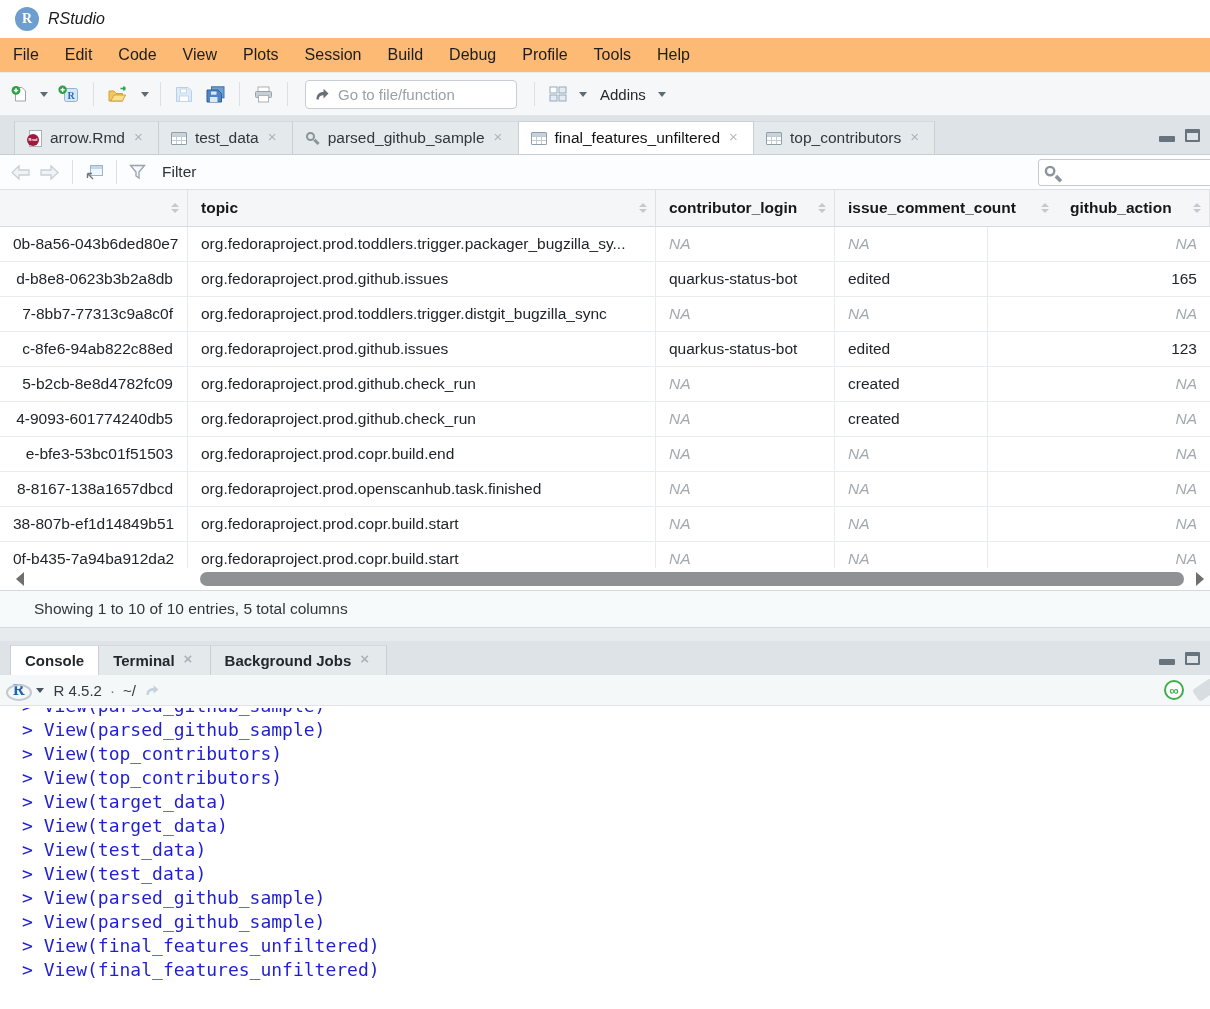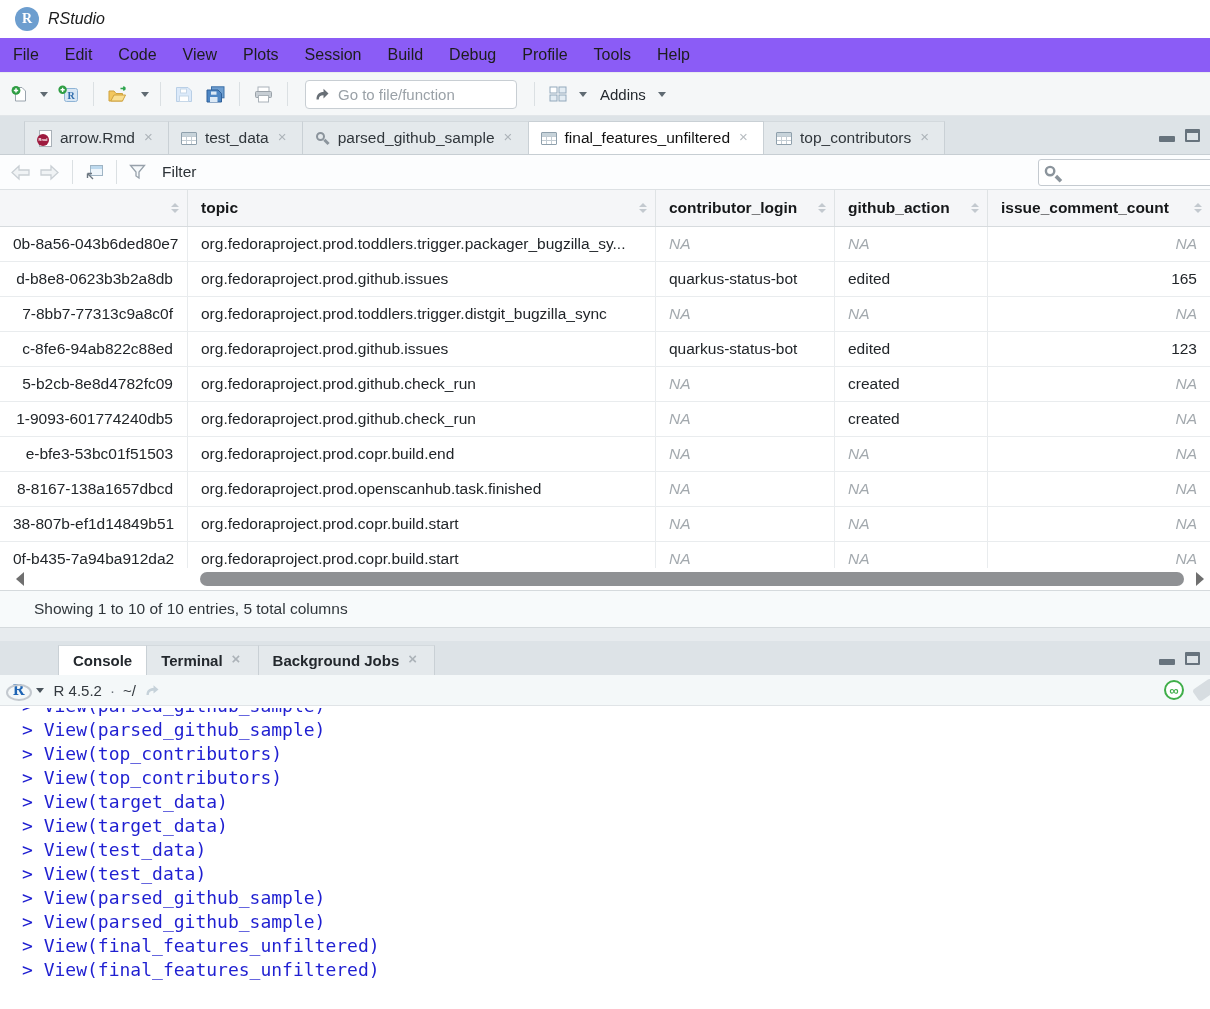--- a/index.html
+++ b/index.html
@@ -8,21 +8,21 @@
   .app { width:1210px; height:1009px; display:flex; flex-direction:column; background:#fff; }
 
   
   .titlebar { height:38px; display:flex; align-items:center; padding-left:15px; background:#fff; flex:none; }
   .rlogo { width:24px; height:24px; border-radius:50%; background:#6d9ecf; color:#fff;
     display:flex; align-items:center; justify-content:center;
     font-family:"Liberation Serif", serif; font-size:14px; font-weight:bold; }
   .title-text { margin-left:9px; font-size:16px; color:#1b1b1b;font-style:italic; }
 
   
-  .menubar { height:34px; display:flex; align-items:center; padding-left:0; background:#8b5cf6; flex:none; }
+  .menubar { height:34px; display:flex; align-items:center; padding-left:0; background:#fdba74; flex:none; }
   .menu-item { padding:0 13px; font-size:16px; color:#1d1d1d; cursor:default; }
 
   
   .toolbar { height:44px; background:#f5f7f8; border-top:1px solid #e8ecee; border-bottom:1px solid #e2e6e9;
     display:flex; align-items:center; padding:0 8px; gap:7px; flex:none; }
   .tbtn { display:flex; align-items:center; justify-content:center; padding:3px; }
   .caret { width:0; height:0; border-left:4px solid transparent; border-right:4px solid transparent;
     border-top:5px solid #5f6a72; margin-left:2px; }
   .tsep { width:1px; height:24px; background:#dbe0e3; margin:0 4px; }
   .goto-box { width:212px; height:29px; background:#fff; border:1px solid #c8ced3; border-radius:4px;
@@ -31,21 +31,21 @@
     font-family:"Liberation Sans", sans-serif; }
   .goto-box input::placeholder { color:#9aa1a7; }
   .addins-label { font-size:15px; color:#24292e; margin:0 3px 0 6px; }
 
   
   .tabstrip { height:39px; background:#dde3e7; border-bottom:1px solid #c7ced3; display:flex;
     align-items:flex-end; justify-content:space-between; flex:none; }
   .tabs { display:flex; align-items:flex-end; height:100%; }
   .tab { height:33px; display:flex; align-items:center; padding:0 12px; gap:8px; background:#e4e9ec;
     border-right:1px solid #c9d0d5; border-top:1px solid #d3d9dd; font-size:15.5px; color:#30363b; cursor:default; }
-  .tab:first-child { border-left:1px solid #c9d0d5; margin-left:24px; }
+  .tab:first-child { border-left:1px solid #c9d0d5; margin-left:14px; }
   .tab.active { background:#fff; color:#111; border-top:1px solid #c9d0d5; }
   .tab-close { width:13px; height:13px; position:relative; opacity:.65; }
   .tab-close::before { content:"×"; position:absolute; top:-4px; left:1px; font-size:15px; color:#8f979e; }
   .pane-ctrls { display:flex; align-items:center; gap:10px; padding:0 10px 12px 0; height:100%; align-items:flex-end; }
   .pc-min { width:16px; height:13px; position:relative; }
   .pc-min::after { content:""; position:absolute; left:0; right:0; bottom:0; height:6px; background:#67737d; border-radius:1px; }
   .pc-max { width:15px; height:13px; border:2px solid #67737d; border-top-width:4px; border-radius:1px; }
 
   
   .ic-table { width:16px; height:13px; border:1px solid #8fa0ac; border-radius:1px;
@@ -95,21 +95,21 @@
   .hs-right { position:absolute; right:6px; top:4px; width:0; height:0;
     border-top:7px solid transparent; border-bottom:7px solid transparent; border-left:8px solid #6f6f6f; }
   .hs-thumb { position:absolute; left:200px; right:26px; top:4px; height:14px; background:#8f9194; border-radius:7px; }
 
   
   .statusbar { height:38px; background:#f7fafb; border-top:1px solid #d5dadd; border-bottom:1px solid #d5dadd;
     display:flex; align-items:center; padding-left:34px; font-size:15.5px; color:#30363b; flex:none; }
   .pane-gap { height:13px; background:#e7ebee; flex:none; }
 
   
-  .ctabstrip { height:34px; background:#dde3e7; display:flex; align-items:flex-end; justify-content:space-between; flex:none;padding-left:48px; }
+  .ctabstrip { height:34px; background:#dde3e7; display:flex; align-items:flex-end; justify-content:space-between; flex:none; }
   .ctab { height:30px; display:flex; align-items:center; gap:8px; padding:0 14px; background:#e4e9ec;
     border-right:1px solid #c9d0d5; border-top:1px solid #d3d9dd; font-size:15px; font-weight:bold; color:#23282d; }
   .ctab:first-child { border-left:1px solid #c9d0d5; margin-left:10px; }
   .ctab.active { background:#fff; }
   .ctabstrip .pane-ctrls { padding-bottom:10px; }
 
   .console-header { height:31px; background:#f4f8f9; border-bottom:1px solid #e0e4e7; display:flex;
     align-items:center; padding:0 10px; gap:6px; position:relative; flex:none; }
   .console-r { position:relative; font-weight:bold; font-size:16px; color:#1f65b5; font-family:"Liberation Serif", serif; padding:0 3px; }
   .console-r::before { content:""; position:absolute; left:-4px; top:3px; width:22px; height:13px;
@@ -307,34 +307,34 @@
             <span class="s-down"></span>
           </span>
         </div>
         <div class="th c2">
           <span class="th-label">contributor_login</span>
           <span class="sort">
             <span class="s-up"></span>
             <span class="s-down"></span>
           </span>
         </div>
+        <div class="th c4">
+          <span class="th-label">issue_comment_count</span>
+          <span class="sort">
+            <span class="s-up"></span>
+            <span class="s-down"></span>
+          </span>
+        </div>
         <div class="th c3">
           <span class="th-label">github_action</span>
           <span class="sort">
             <span class="s-up"></span>
             <span class="s-down"></span>
           </span>
         </div>
-        <div class="th c4">
-          <span class="th-label">issue_comment_count</span>
-          <span class="sort">
-            <span class="s-up"></span>
-            <span class="s-down"></span>
-          </span>
-        </div>
       </div>
     <div class="tbody">
         <div class="tr">
           <div class="td c0 rowid">0b-8a56-043b6ded80e7</div>
           <div class="td c1">org.fedoraproject.prod.toddlers.trigger.packager_bugzilla_sy...</div>
           <div class="td c2 na">NA</div>
           <div class="td c3 na">NA</div>
           <div class="td c4 na num">NA</div>
         </div>
         <div class="tr">
@@ -359,21 +359,21 @@
           <div class="td c4 num">123</div>
         </div>
         <div class="tr">
           <div class="td c0 rowid">5-b2cb-8e8d4782fc09</div>
           <div class="td c1">org.fedoraproject.prod.github.check_run</div>
           <div class="td c2 na">NA</div>
           <div class="td c3">created</div>
           <div class="td c4 na num">NA</div>
         </div>
         <div class="tr">
-          <div class="td c0 rowid">1-9093-601774240db5</div>
+          <div class="td c0 rowid">4-9093-601774240db5</div>
           <div class="td c1">org.fedoraproject.prod.github.check_run</div>
           <div class="td c2 na">NA</div>
           <div class="td c3">created</div>
           <div class="td c4 na num">NA</div>
         </div>
         <div class="tr">
           <div class="td c0 rowid">e-bfe3-53bc01f51503</div>
           <div class="td c1">org.fedoraproject.prod.copr.build.end</div>
           <div class="td c2 na">NA</div>
           <div class="td c3 na">NA</div>

